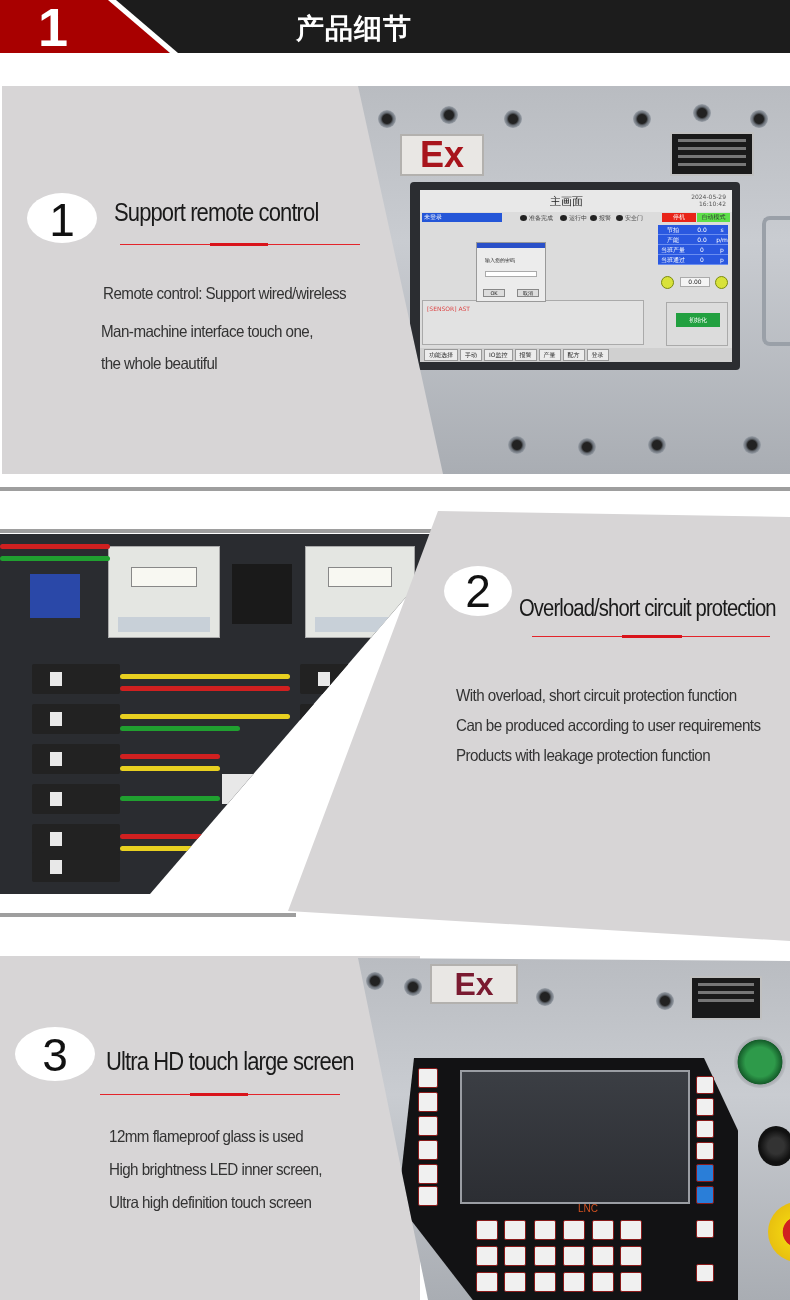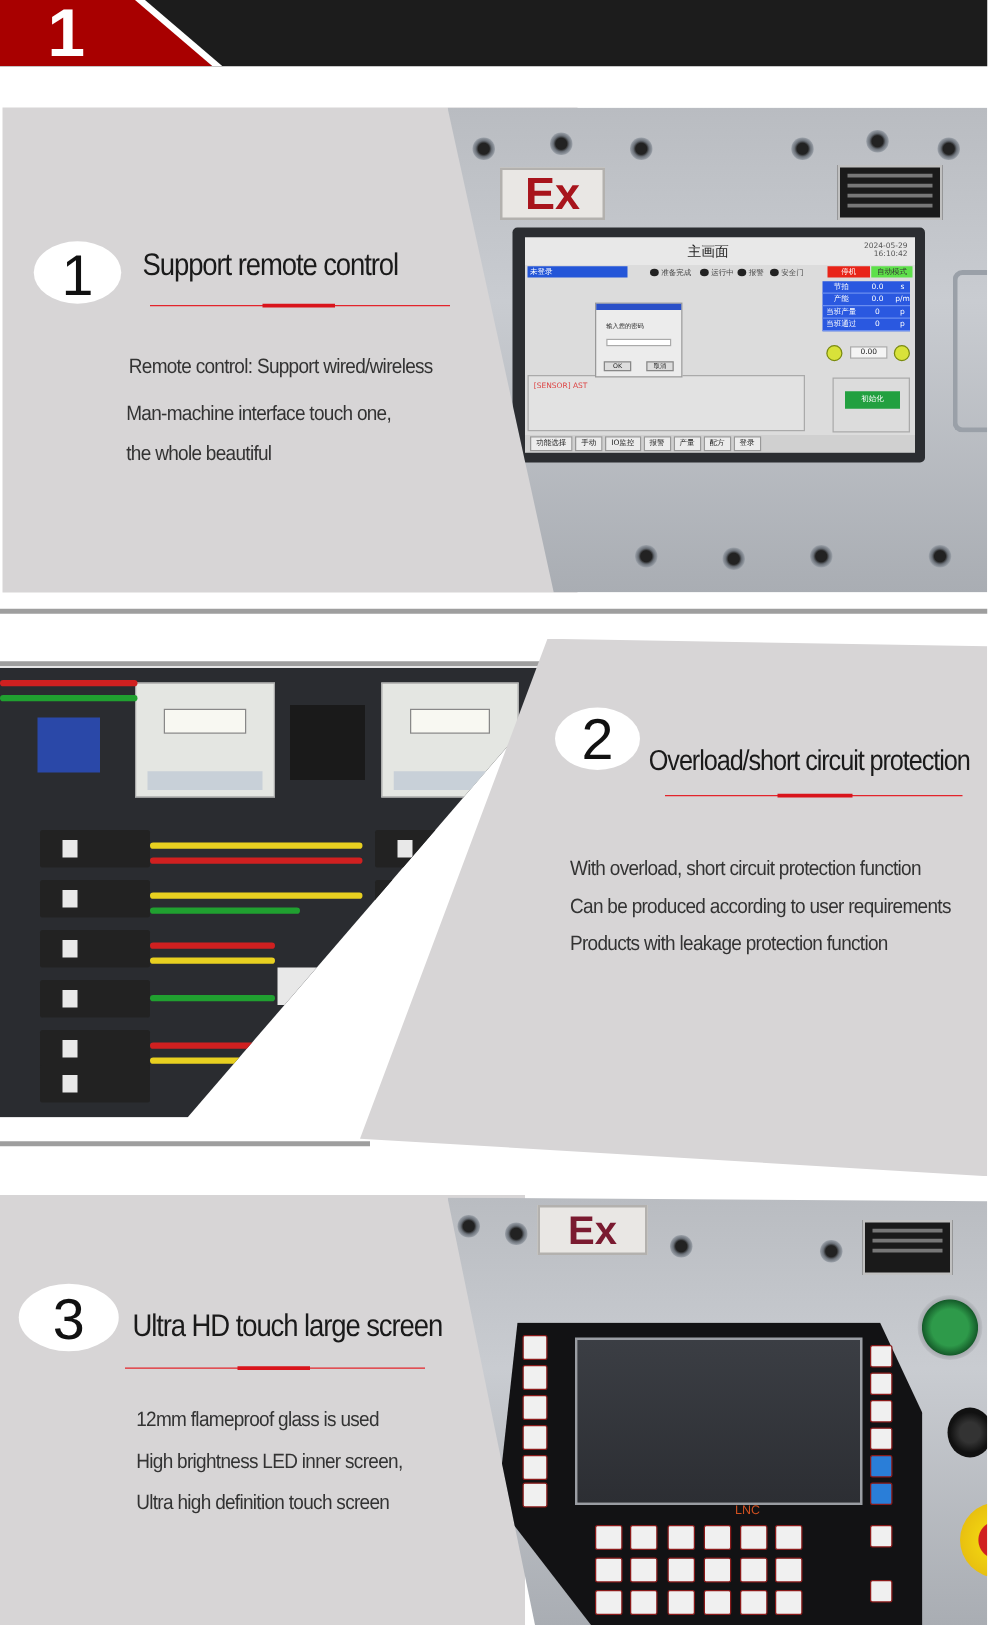--- a/index.html
+++ b/index.html
@@ -78,20 +78,21 @@
   .knob { position: absolute; border-radius: 50%; background: radial-gradient(circle, #333 30%, #111 60%); }
   .lnc { position: absolute; color: #d05020; font-size: 10px; }
 </style>
 </head>
 <body>
 
 <div class="header">
   <div class="red-tab"></div>
   <div class="slash"></div>
   <div class="num">1</div>
+  <div class="title">产品细节</div>
 </div>
 
 <div class="panel" style="left:2px; top:86px; width:460px; height:388px;"></div>
 
 <div class="photo metal" style="left:358px; top:86px; width:432px; height:388px; clip-path: polygon(0 0, 100% 0, 100% 100%, 85px 100%);">
   <div class="screw" style="left:20px; top:24px;"></div>
   <div class="screw" style="left:82px; top:20px;"></div>
   <div class="screw" style="left:146px; top:24px;"></div>
   <div class="screw" style="left:275px; top:24px;"></div>
   <div class="screw" style="left:335px; top:18px;"></div>
@@ -250,21 +251,21 @@
     <div class="line"></div>
       <div class="line"></div>
       <div class="line"></div>
   </div>
   <div class="btn-green" style="left:376px; top:78px; width:52px; height:52px;"></div>
   <div class="knob" style="left:400px; top:168px; width:36px; height:40px;"></div>
   <div class="btn-estop" style="left:410px; top:244px; width:60px; height:60px;"></div>
 
   <div class="op-panel" style="left:40px; top:100px; width:340px; height:242px; clip-path: polygon(16px 0, 90% 0, 100% 30%, 100% 100%, 22% 100%, 0 60%);"></div>
   <div class="op-screen" style="left:102px; top:112px; width:230px; height:134px;"></div>
-  <div class="lnc" style="left:230px; top:245px;">LNC</div>
+  <div class="lnc" style="left:220px; top:245px;">LNC</div>
 
   <div class="key" style="left:60px; top:110px; width:20px; height:20px;"></div>
   <div class="key" style="left:60px; top:134px; width:20px; height:20px;"></div>
   <div class="key" style="left:60px; top:158px; width:20px; height:20px;"></div>
   <div class="key" style="left:60px; top:182px; width:20px; height:20px;"></div>
   <div class="key" style="left:60px; top:206px; width:20px; height:20px;"></div>
   <div class="key" style="left:60px; top:228px; width:20px; height:20px;"></div>
   <div class="key" style="left:338px; top:118px; width:18px; height:18px;"></div>
   <div class="key" style="left:338px; top:140px; width:18px; height:18px;"></div>
   <div class="key" style="left:338px; top:162px; width:18px; height:18px;"></div>

